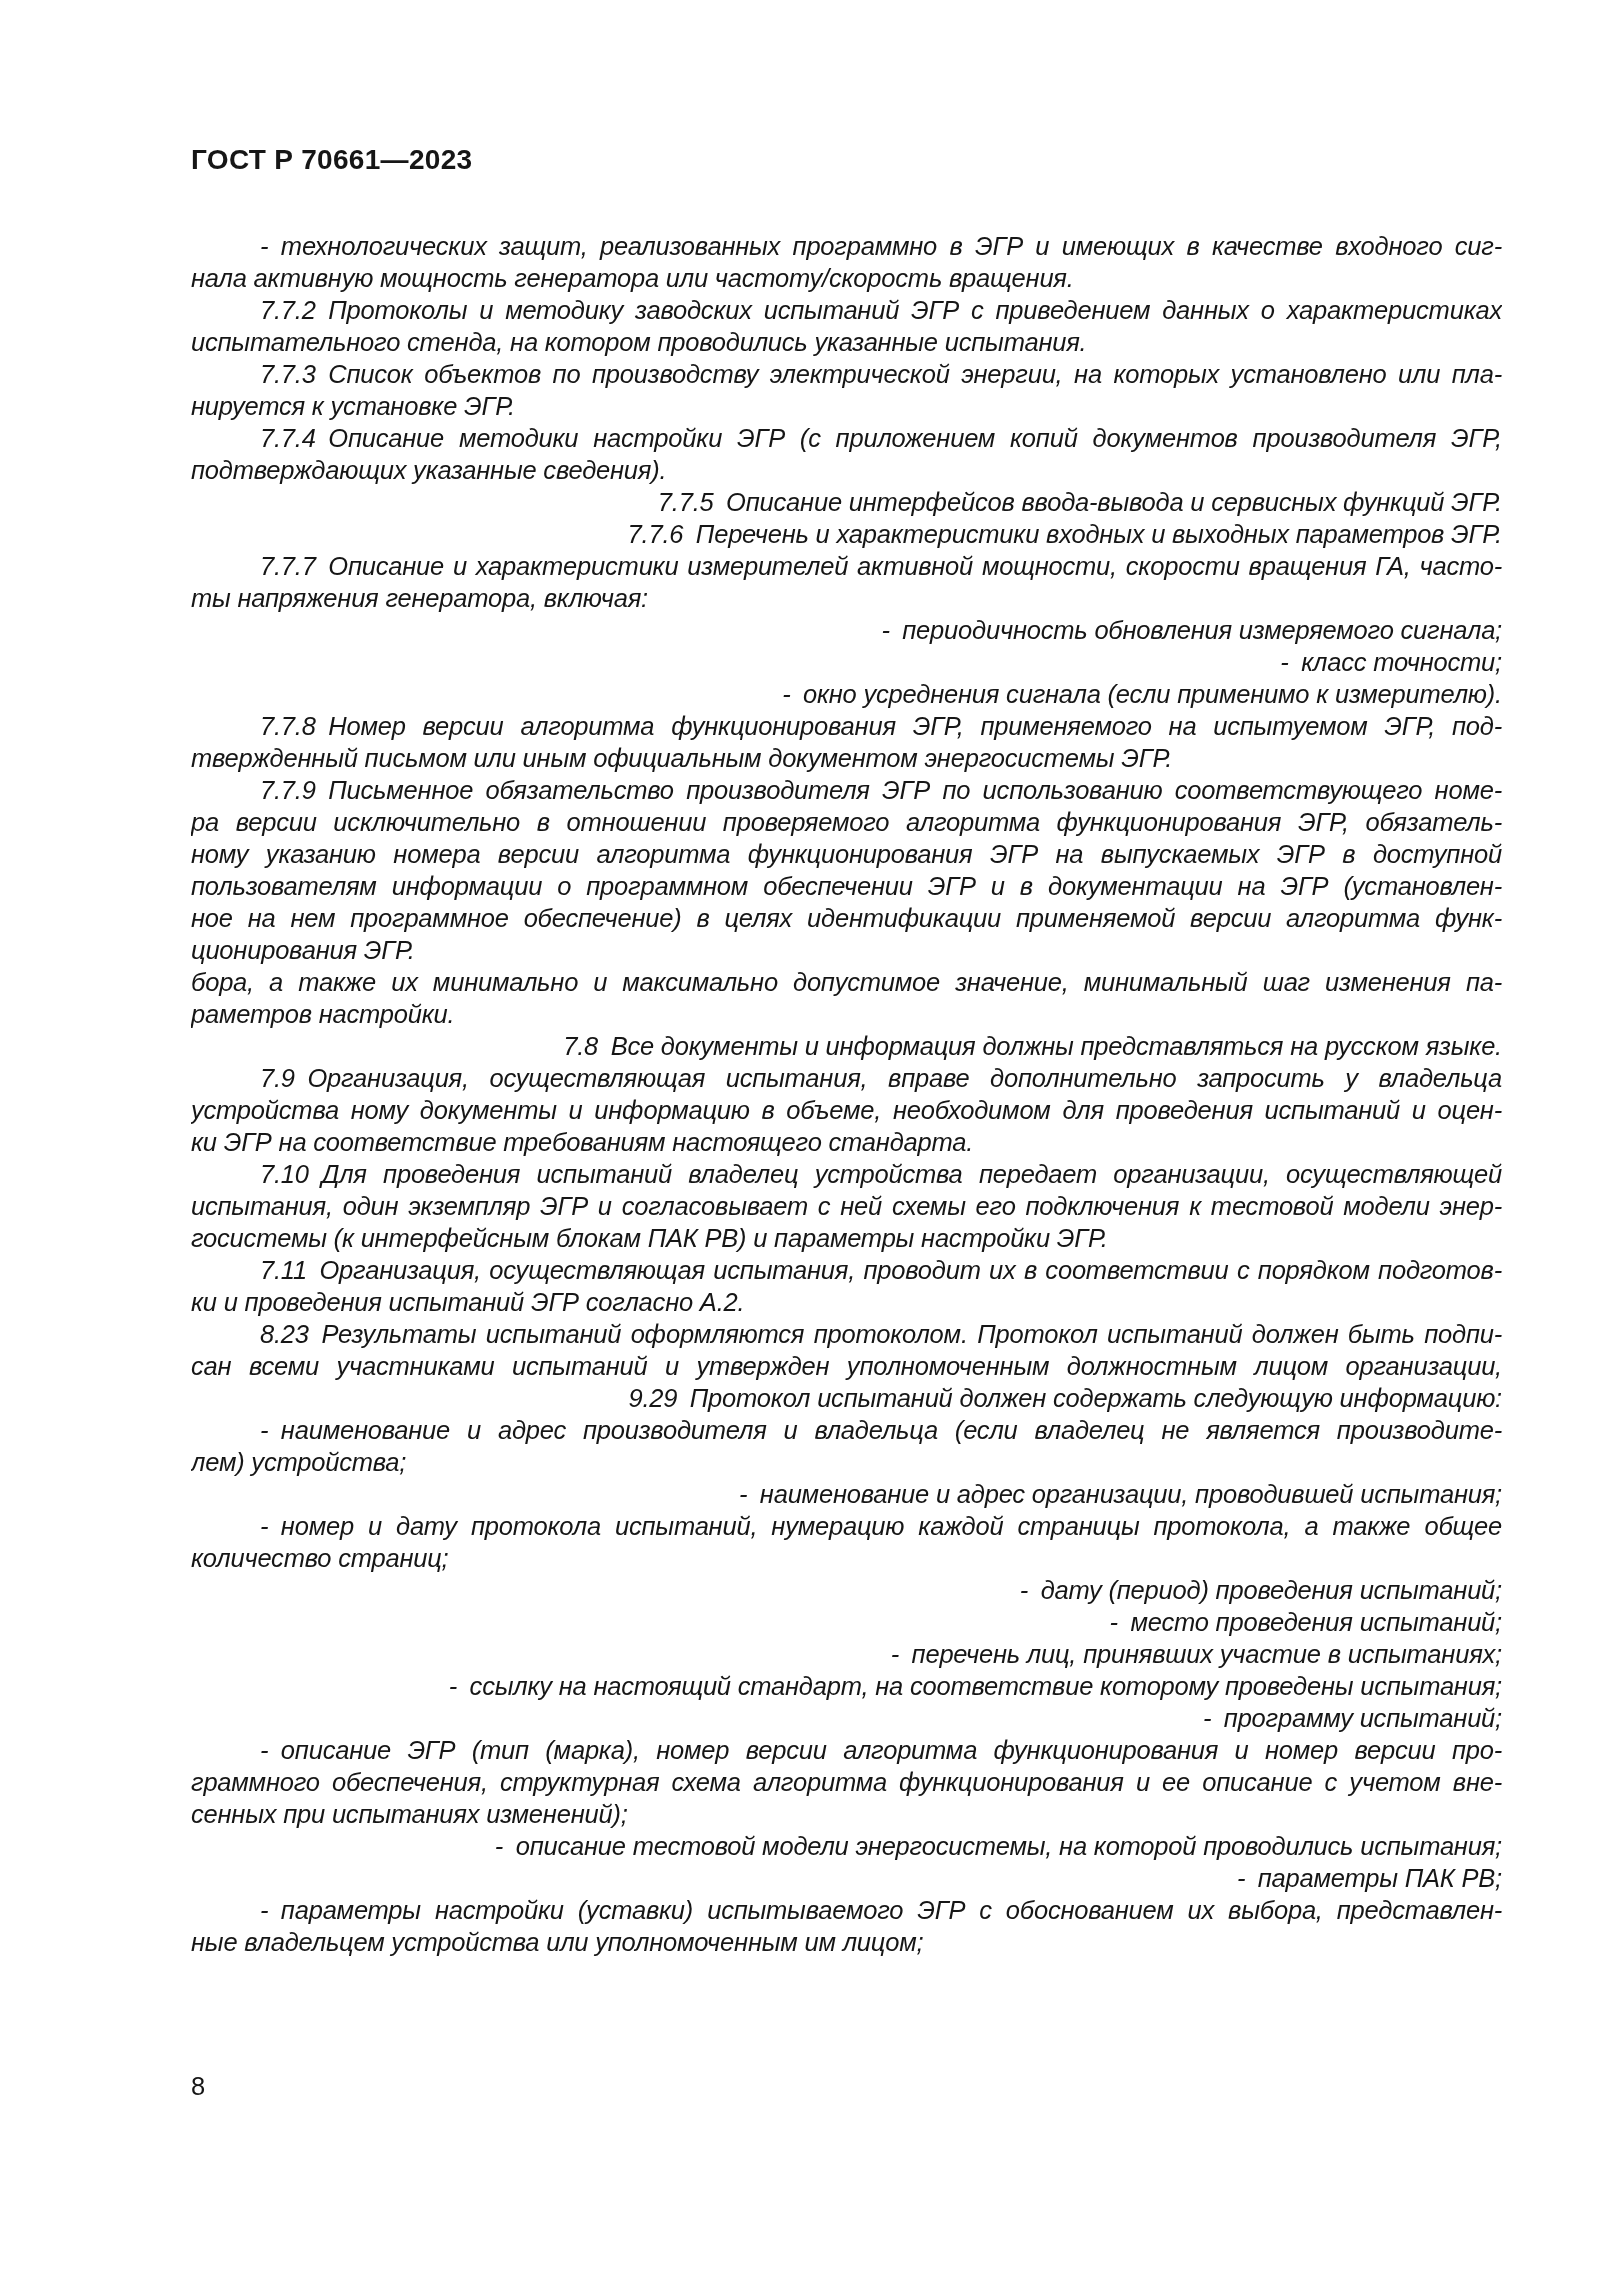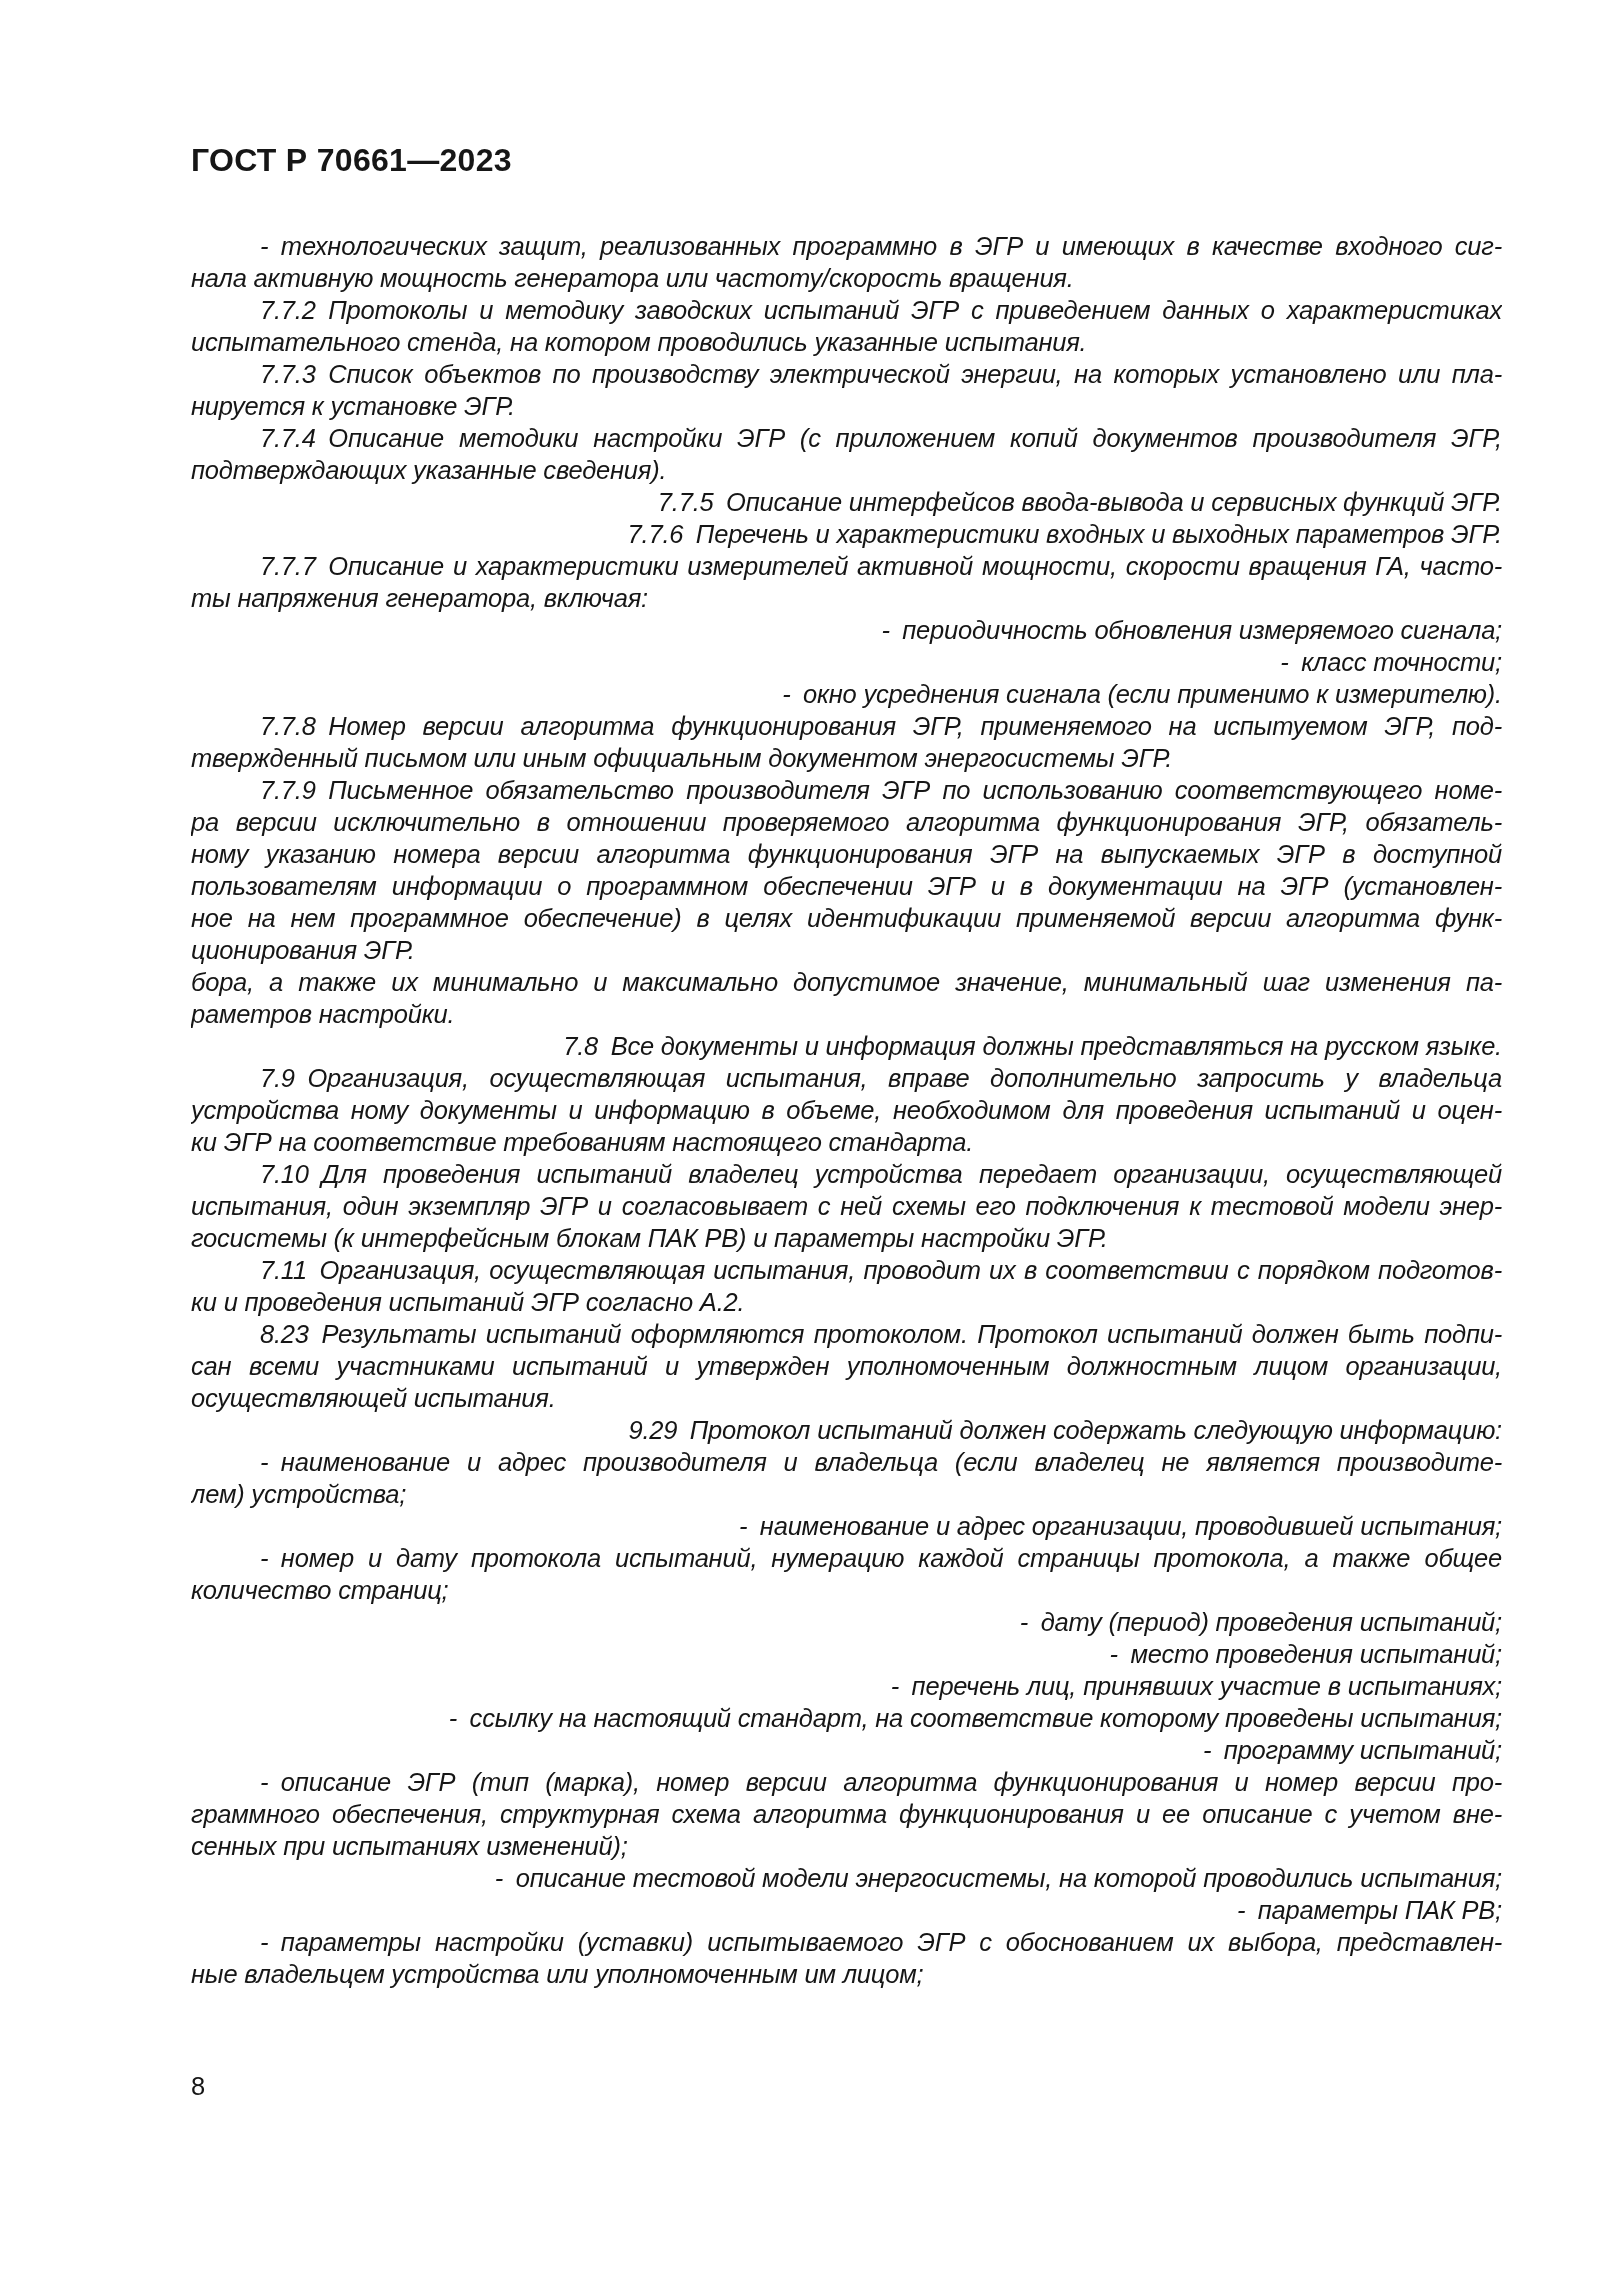--- a/index.html
+++ b/index.html
@@ -9,21 +9,21 @@
     height: 2293px;
     background: #ffffff;
     font-family: "Liberation Sans", "DejaVu Sans", sans-serif;
     color: #161616;
     overflow: hidden;
   }
   .running-header {
     position: absolute;
     left: 191px;
     top: 144px;
-    font-size: 32px;
+    font-size: 28px;
     font-weight: bold;
     line-height: 32px;
     letter-spacing: 0.3px;
     white-space: nowrap;
   }
   .doc-body {
     position: absolute;
     left: 191px;
     top: 230px;
     width: 1311px;
@@ -122,21 +122,20 @@
         <div class="line just">испытания, один экземпляр ЭГР и согласовывает с ней схемы его подключения к тестовой модели энер-</div>
         <div class="line">госистемы (к интерфейсным блокам ПАК РВ) и параметры настройки ЭГР.</div>
       </div>
       <div class="para">
         <div class="line first just">7.11 Организация, осуществляющая испытания, проводит их в соответствии с порядком подготов-</div>
         <div class="line">ки и проведения испытаний ЭГР согласно А.2.</div>
       </div>
       <div class="para">
         <div class="line first just">8.23 Результаты испытаний оформляются протоколом. Протокол испытаний должен быть подпи-</div>
         <div class="line just">сан всеми участниками испытаний и утвержден уполномоченным должностным лицом организации,</div>
-        <div class="line">осуществляющей испытания.</div>
       </div>
       <div class="para">
         <div class="line first">9.29 Протокол испытаний должен содержать следующую информацию:</div>
       </div>
       <div class="para">
         <div class="line first just">- наименование и адрес производителя и владельца (если владелец не является производите-</div>
         <div class="line">лем) устройства;</div>
       </div>
       <div class="para">
         <div class="line first">- наименование и адрес организации, проводившей испытания;</div>

